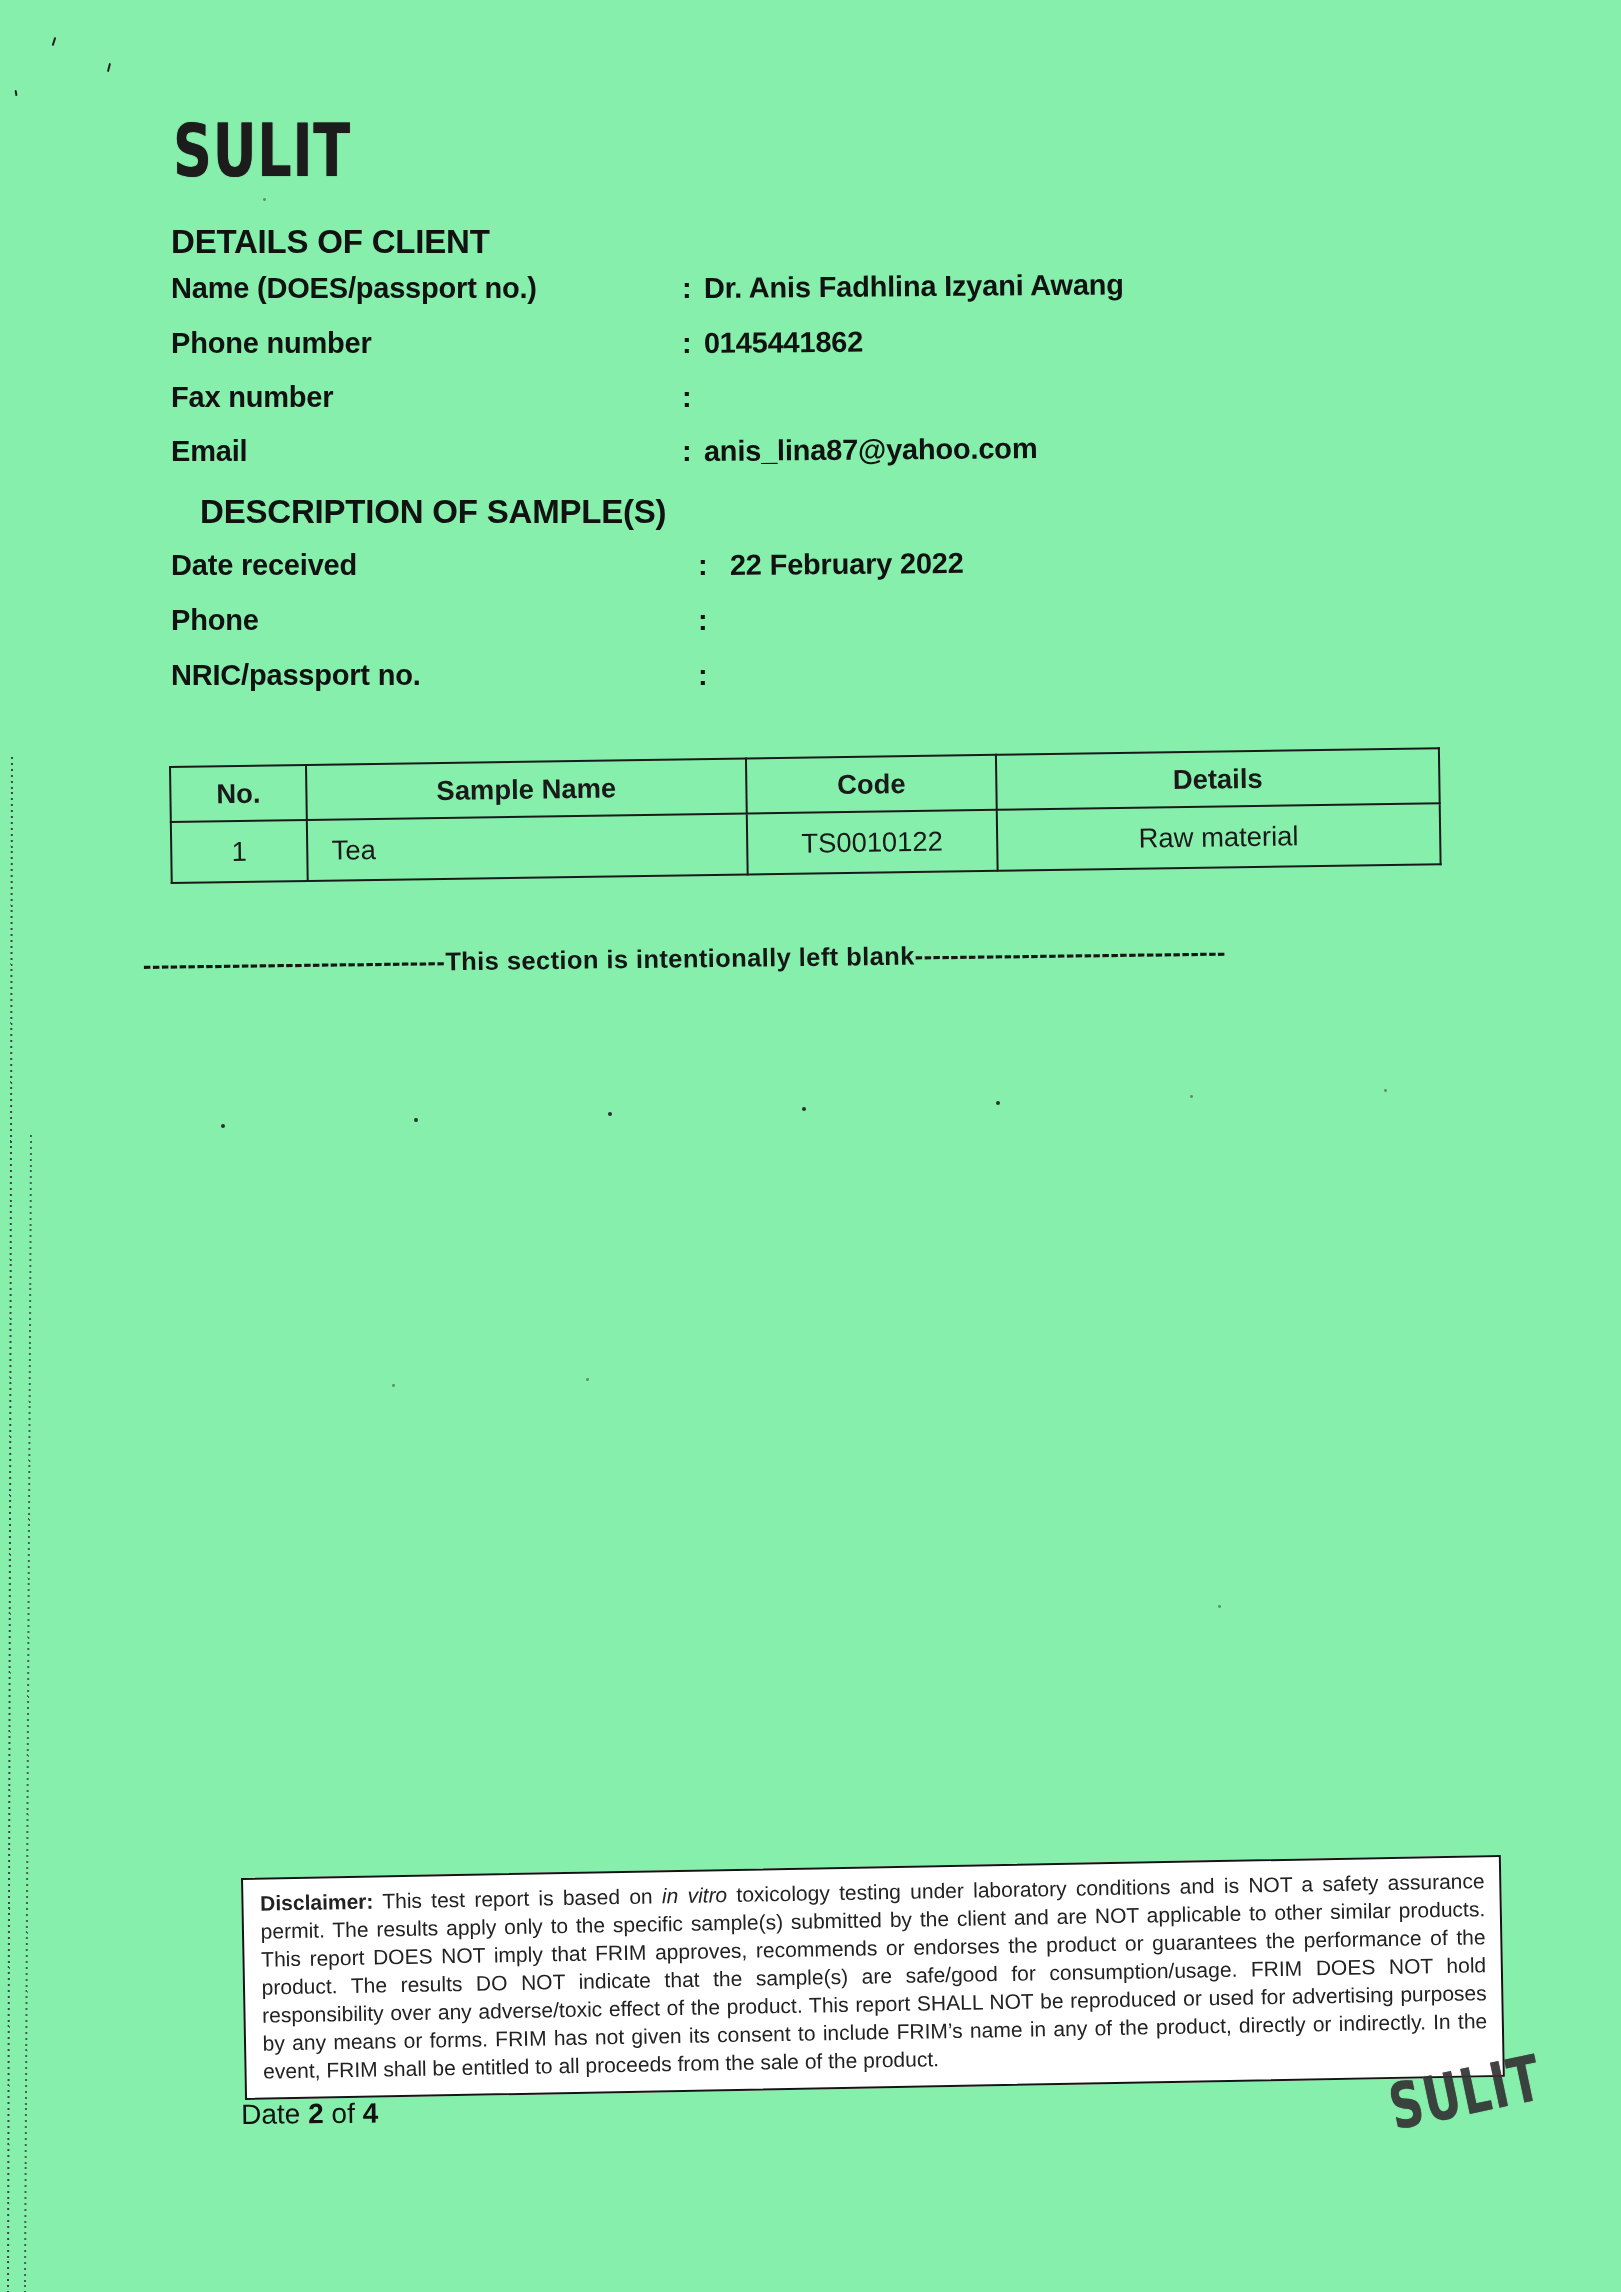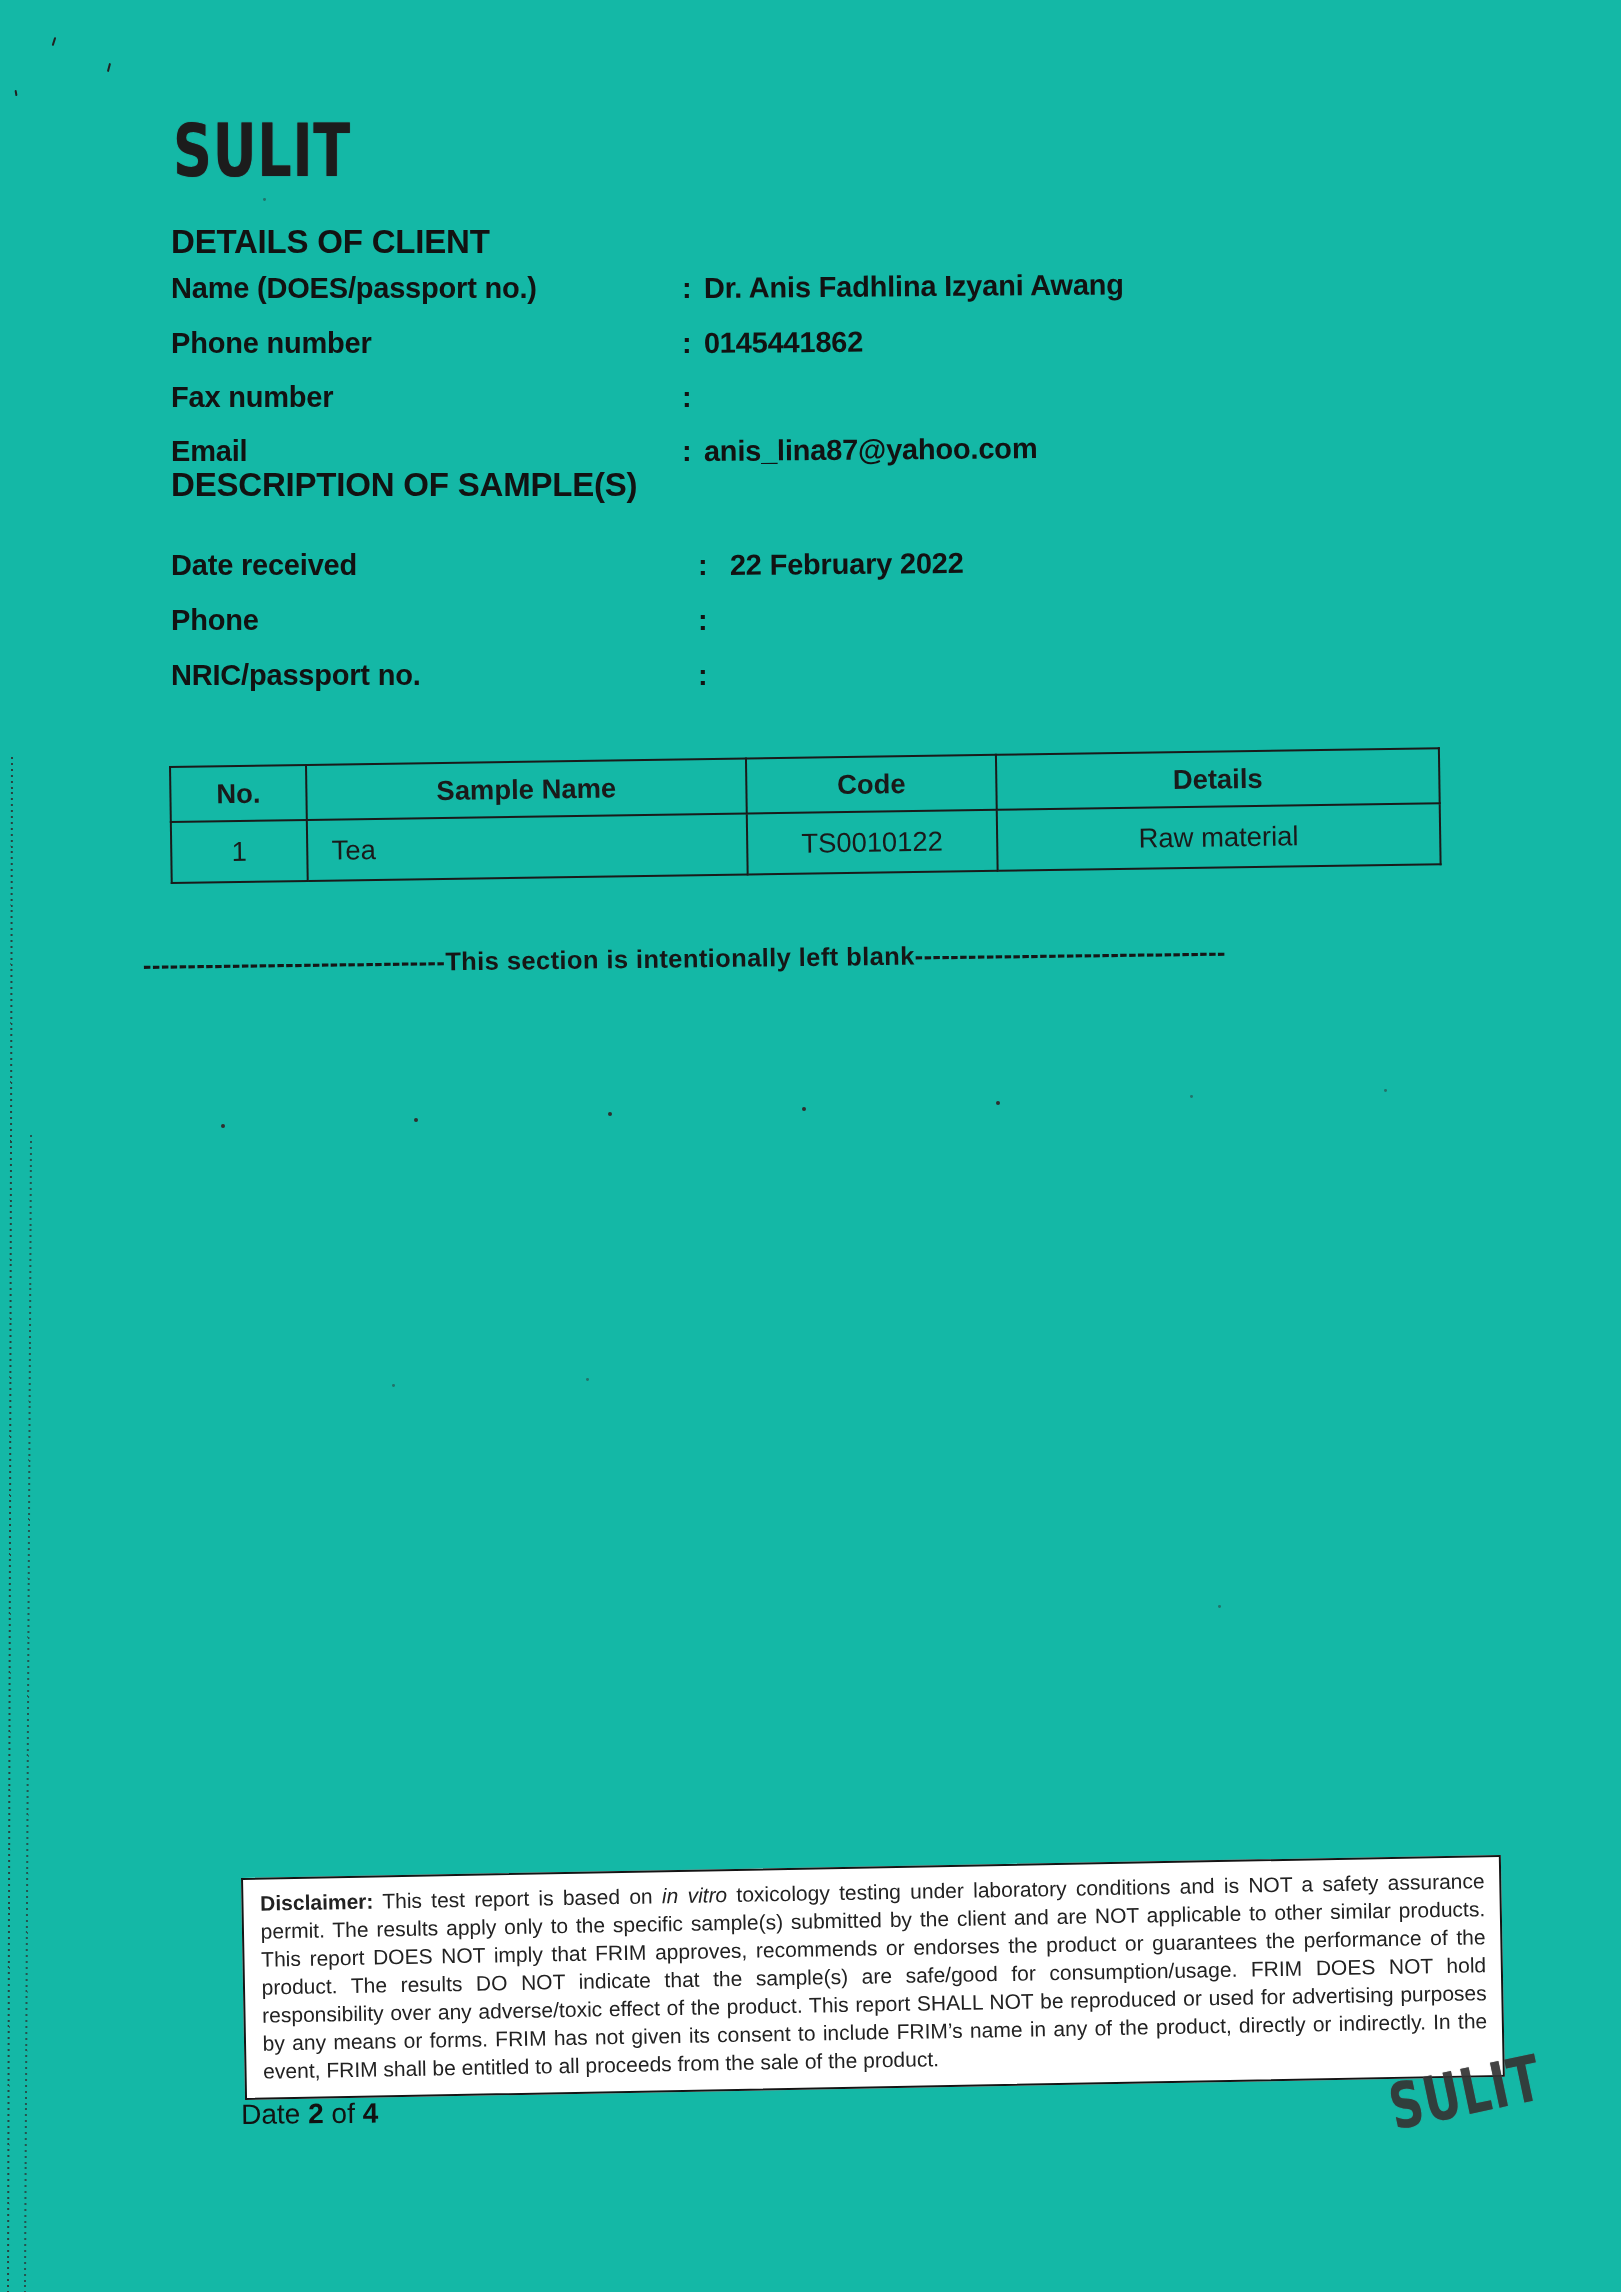--- a/index.html
+++ b/index.html
@@ -1,17 +1,17 @@
 <!DOCTYPE html>
 <html><head>
 <meta charset="utf-8">
 <style>
   html,body{margin:0;padding:0;background:#e8e8e8;}
   .page{
-    position:relative;width:1621px;height:2293px;background:#14b8a6;overflow:hidden;
+    position:relative;width:1621px;height:2293px;background:#86efac;overflow:hidden;
     font-family:"Liberation Sans","DejaVu Sans",sans-serif;color:#141414;margin:0 auto;
   }
   
   .stamp{font-family:"DejaVu Sans",sans-serif;font-weight:bold;line-height:1;white-space:nowrap;}
   .stamp-top{
     position:absolute;left:173px;top:114px;font-size:73px;color:#1c1c1c;
     transform:scaleX(.74);transform-origin:left top;letter-spacing:1px;
     text-shadow:0 0 1px #3a3a3a;
   }
   .stamp-bottom{
@@ -104,21 +104,21 @@
     <span class="lbl">Fax number</span>
     <span class="col1">:</span>
     <span class="val1"></span>
   </div>
   <div class="row" style="top:435px;">
     <span class="lbl">Email</span>
     <span class="col1">:</span>
     <span class="val1">anis_lina87@yahoo.com</span>
   </div>
 
-  <div class="heading" style="top:466px;">DESCRIPTION OF SAMPLE(S)</div>
+  <div class="heading" style="top:493px;margin-left:29px;">DESCRIPTION OF SAMPLE(S)</div>
 
   <div class="row" style="top:549px;">
     <span class="lbl">Date received</span>
     <span class="col2">:</span>
     <span class="val2">22 February 2022</span>
   </div>
   <div class="row" style="top:604px;">
     <span class="lbl">Phone</span>
     <span class="col2">:</span>
     <span class="val2"></span>

